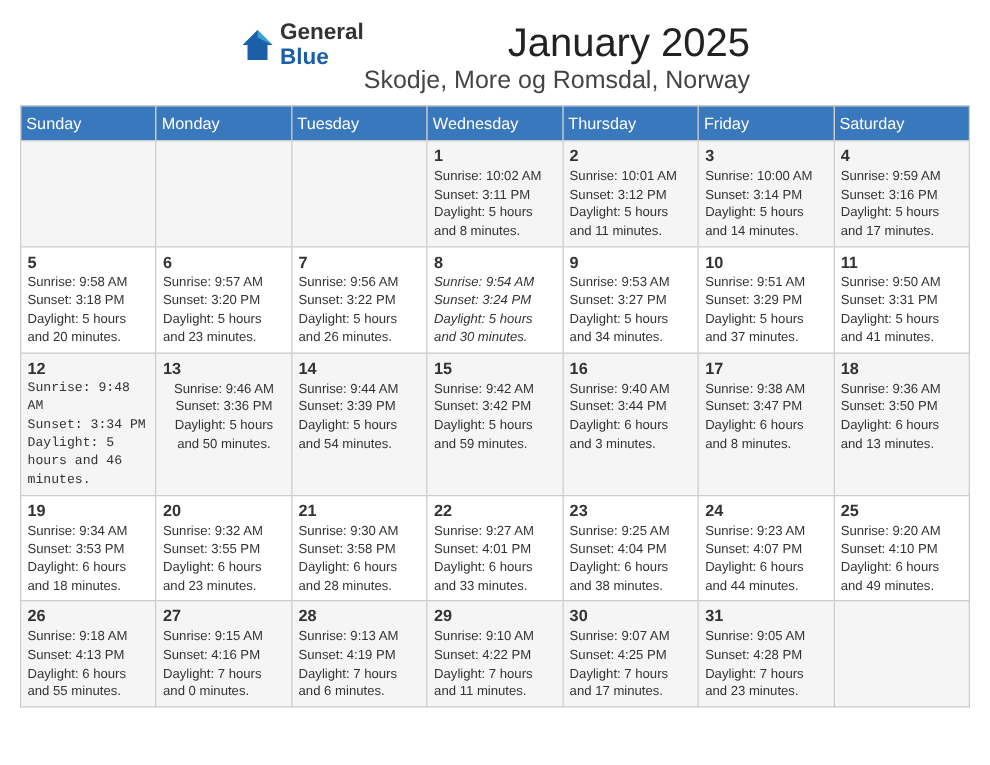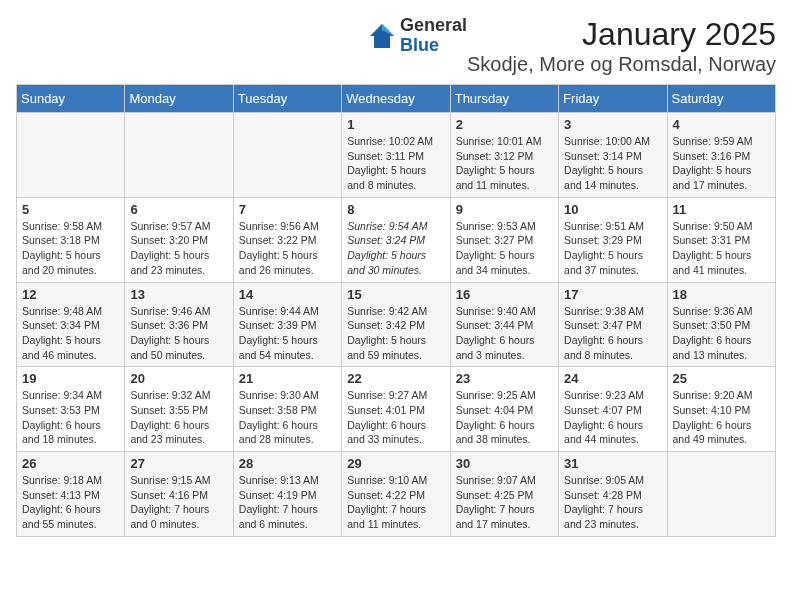--- a/index.html
+++ b/index.html
@@ -5,21 +5,21 @@
     * { box-sizing: border-box; margin: 0; padding: 0; }
     body {
       font-family: Arial, sans-serif;
       background: #fff;
       width: 792px;
       min-height: 612px;
       padding: 16px;
     }
     .header {
       display: flex;
-      justify-content: flex-end;
+      justify-content: center;
       align-items: flex-start;
       margin-bottom: 8px;
     }
     .logo {
       display: flex;
       align-items: center;
       gap: 4px;
     }
     .logo-text {
       font-size: 18px;
@@ -191,27 +191,27 @@
         <td>
           <span class="day-num">11</span>
           <div class="day-info" style="white-space: pre-line;">Sunrise: 9:50 AM
 Sunset: 3:31 PM
 Daylight: 5 hours and 41 minutes.</div>
         </td>
       </tr>
       <tr>
         <td>
           <span class="day-num">12</span>
-          <div class="day-info" style="white-space: pre-line;">Sunrise: 9:48 AM
+          <div class="day-info" style="white-space: pre-line; font-family: Liberation Mono, monospace;">Sunrise: 9:48 AM
 Sunset: 3:34 PM
 Daylight: 5 hours and 46 minutes.</div>
         </td>
         <td>
           <span class="day-num">13</span>
-          <div class="day-info" style="white-space: pre-line;">Sunrise: 9:46 AM
+          <div class="day-info" style="white-space: pre-line; text-align: center;">Sunrise: 9:46 AM
 Sunset: 3:36 PM
 Daylight: 5 hours and 50 minutes.</div>
         </td>
         <td>
           <span class="day-num">14</span>
           <div class="day-info" style="white-space: pre-line;">Sunrise: 9:44 AM
 Sunset: 3:39 PM
 Daylight: 5 hours and 54 minutes.</div>
         </td>
         <td>

